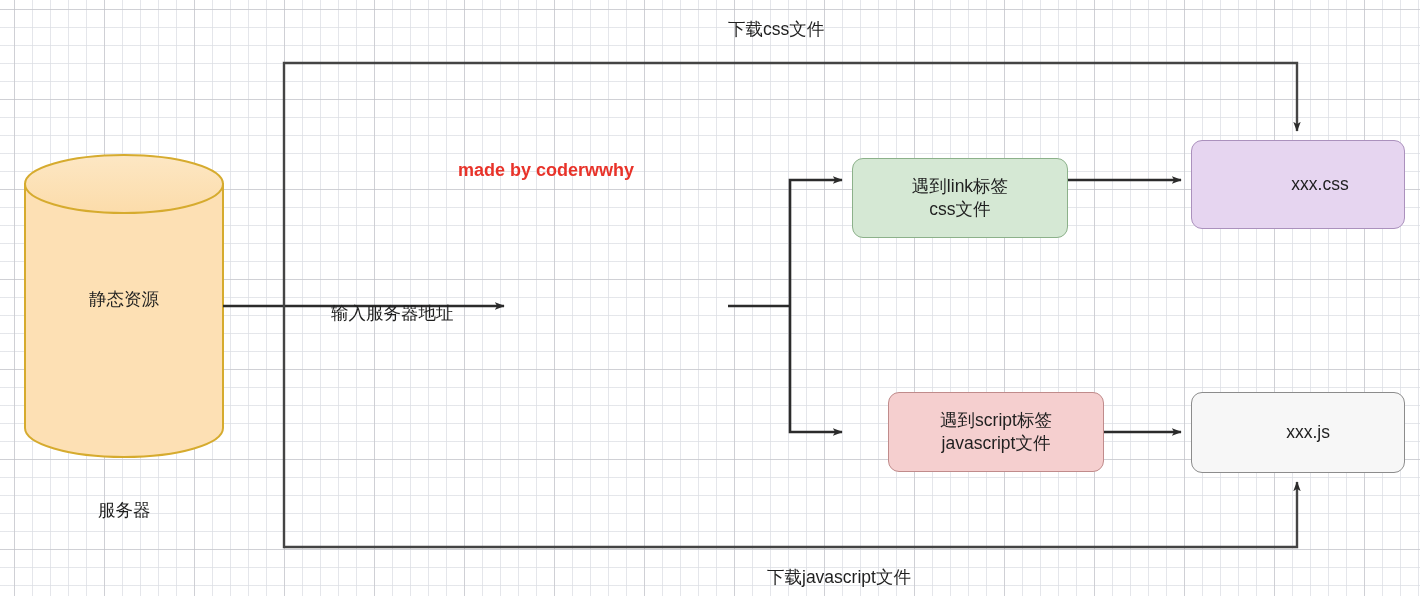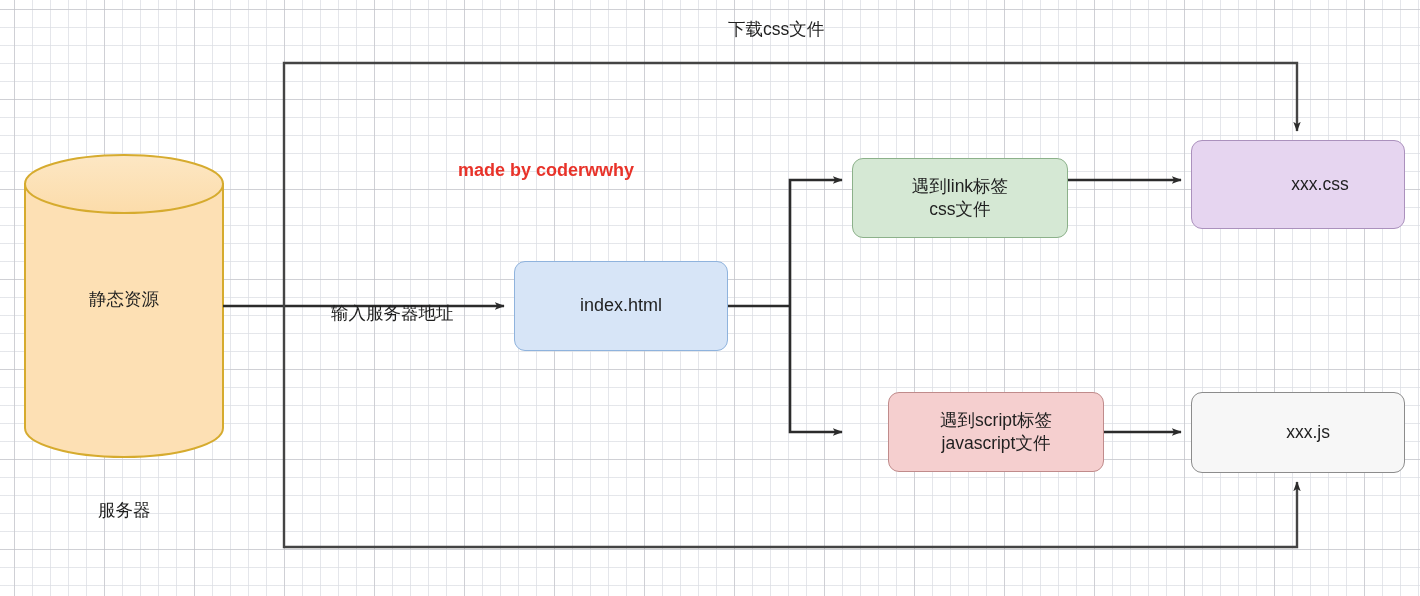--- a/index.html
+++ b/index.html
@@ -140,24 +140,24 @@
   </svg>
 
   <div id="label-cylinder">静态资源</div>
 
   <div class="label" id="label-server">服务器</div>
 
   <div class="label" id="label-input-addr">输入服务器地址</div>
 
   <div class="label" id="label-download-css">下载css文件</div>
 
+  <div class="label" id="label-download-js">下载javascript文件</div>
 
   <div id="watermark">made by coderwwhy</div>
 
-  <div class="node rbox" id="node-index-html">index.html</div>
 
   <div class="node rbox" id="node-link-tag">遇到link标签
 css文件</div>
 
   <div class="node rbox" id="node-script-tag">遇到script标签
 javascript文件</div>
 
   <div class="node rbox" id="node-css-file">xxx.css</div>
 
   <div class="node rbox" id="node-js-file">xxx.js</div>

